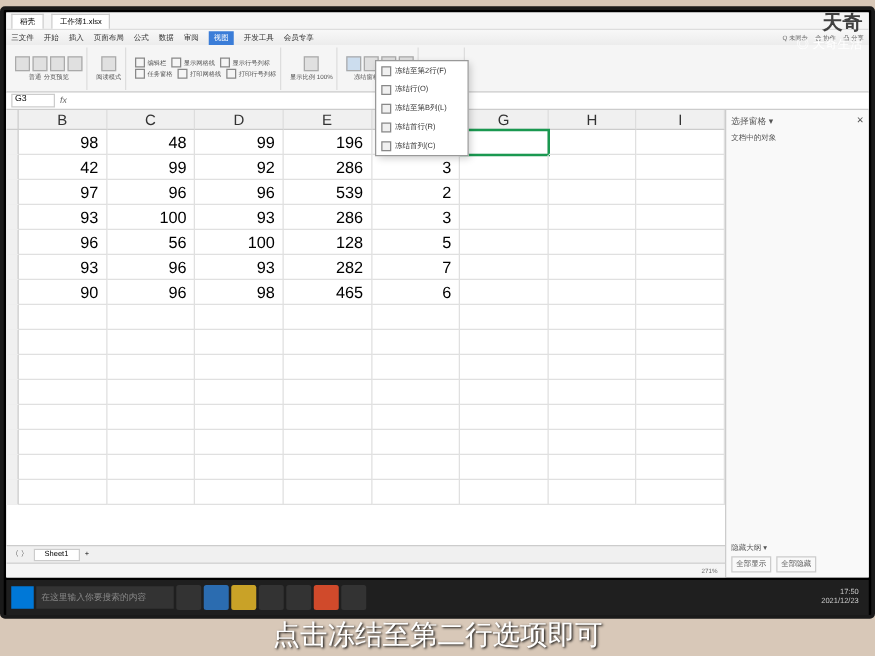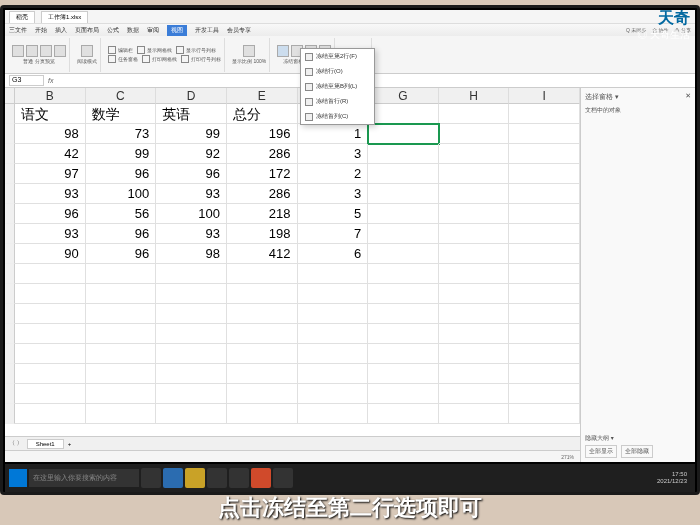--- a/index.html
+++ b/index.html
@@ -1,19 +1,19 @@
 <!DOCTYPE html>
 <html><head>
 <meta charset="utf-8">
 <style>
 * { margin: 0; padding: 0; box-sizing: border-box; font-family: "Microsoft YaHei", Arial, sans-serif; }
 body { width: 700px; height: 525px; background: #d8c8b8; overflow: hidden; position: relative; }
 .monitor { position: absolute; top: 5px; left: 0; width: 700px; height: 490px; background: #000; border: 3px solid #1a1a1a; border-radius: 4px; overflow: hidden; }
 .screen { position: absolute; top: 2px; left: 2px; right: 2px; bottom: 30px; background: #fff; display: flex; flex-direction: column; font-size: 7px; }
-.watermark { position: absolute; top: 8px; right: 10px; color: #0369a1; font-size: 16px; font-weight: bold; z-index: 100; }
+.watermark { position: absolute; top: 8px; right: 10px; color: #404040; font-size: 16px; font-weight: bold; z-index: 100; }
 .watermark2 { position: absolute; top: 28px; right: 10px; color: #fff; font-size: 10px; z-index: 100; }
 .titlebar { height: 14px; background: #f5f5f5; display: flex; align-items: center; padding: 0 4px; gap: 6px; border-bottom: 1px solid #ddd; }
 .titlebar .tab { background: #fff; padding: 1px 6px; font-size: 6px; border: 1px solid #ccc; border-bottom: none; }
 .menubar { height: 12px; background: linear-gradient(#f8f8f8,#ececec); display: flex; align-items: center; padding: 0 4px; gap: 8px; font-size: 6px; color: #333; }
 .menubar span.active { background: #3b7dd8; color: #fff; padding: 1px 4px; }
 .ribbon { height: 38px; background: #f5f5f5; border-bottom: 1px solid #ccc; display: flex; align-items: center; padding: 0 4px; gap: 4px; position: relative; }
 .ribbon-group { display: flex; flex-direction: column; align-items: center; gap: 1px; padding: 0 3px; border-right: 1px solid #ddd; height: 34px; justify-content: center; }
 .ribbon-ico { width: 12px; height: 12px; background: #e0e0e0; border: 1px solid #aaa; }
 .ribbon-lbl { font-size: 5px; color: #555; }
 .ribbon-chk { font-size: 5px; color: #555; display: flex; align-items: center; gap: 2px; }
@@ -40,21 +40,21 @@
 .side-title { font-size: 7px; margin-bottom: 4px; display: flex; justify-content: space-between; }
 .side-bottom { margin-top: auto; font-size: 6px; }
 .sheet-tabs { height: 14px; background: #f0f0f0; border-top: 1px solid #ccc; display: flex; align-items: center; padding: 0 4px; gap: 4px; font-size: 6px; }
 .sheet-tab { background: #fff; border: 1px solid #ccc; padding: 1px 8px; }
 .statusbar { height: 12px; background: #f5f5f5; border-top: 1px solid #ccc; display: flex; align-items: center; justify-content: space-between; padding: 0 6px; font-size: 5px; color: #666; }
 .taskbar { position: absolute; bottom: 0; left: 2px; right: 2px; height: 28px; background: #1f1f1f; display: flex; align-items: center; padding: 0 4px; gap: 2px; }
 .start { width: 18px; height: 18px; background: #0078d7; }
 .search { flex: 0 0 110px; height: 18px; background: #333; color: #888; font-size: 7px; padding: 0 4px; display: flex; align-items: center; }
 .tb-ico { width: 20px; height: 20px; background: #333; border-radius: 2px; }
 .tb-right { margin-left: auto; color: #ccc; font-size: 6px; text-align: right; line-height: 1.2; padding-right: 4px; }
-.subtitle { position: absolute; bottom: 0; left: 0; right: 0; height: 34px; display: flex; align-items: center; justify-content: center; color: #fff; font-size: 22px; font-weight: bold; text-shadow: 1px 1px 2px #000; z-index: 200; }
+.subtitle { position: absolute; bottom: 0; left: 0; right: 0; height: 34px; display: flex; align-items: center; justify-content: center; color: #fff; font-size: 22px; font-weight: normal; text-shadow: 1px 1px 2px #000; z-index: 200; }
 </style>
 </head>
 <body>
 
 <div class="watermark">天奇</div>
 <div class="watermark2">◎ 天奇生活</div>
 
 <div class="monitor">
 <div class="screen">
 
@@ -171,33 +171,22 @@
         <div class="col-h">D</div>
         <div class="col-h">E</div>
         <div class="col-h">F</div>
         <div class="col-h">G</div>
         <div class="col-h">H</div>
         <div class="col-h">I</div>
       </div>
       <div class="grid-body" id="grid">
             <div class="row">
               <div class="rownum"></div>
-              <div class="cell hdrtxt">语文</div>
-              <div class="cell hdrtxt">数学</div>
-              <div class="cell hdrtxt">英语</div>
-              <div class="cell hdrtxt">总分</div>
-              <div class="cell hdrtxt">排名</div>
-              <div class="cell hdrtxt"></div>
-              <div class="cell hdrtxt"></div>
-              <div class="cell hdrtxt"></div>
-            </div>
-            <div class="row">
-              <div class="rownum"></div>
               <div class="cell">98</div>
-              <div class="cell">73</div>
+              <div class="cell">48</div>
               <div class="cell">99</div>
               <div class="cell">196</div>
               <div class="cell">1</div>
               <div class="cell selected"></div>
               <div class="cell"></div>
               <div class="cell"></div>
             </div>
             <div class="row">
               <div class="rownum"></div>
               <div class="cell">42</div>
@@ -207,21 +196,21 @@
               <div class="cell">3</div>
               <div class="cell"></div>
               <div class="cell"></div>
               <div class="cell"></div>
             </div>
             <div class="row">
               <div class="rownum"></div>
               <div class="cell">97</div>
               <div class="cell">96</div>
               <div class="cell">96</div>
-              <div class="cell">172</div>
+              <div class="cell">539</div>
               <div class="cell">2</div>
               <div class="cell"></div>
               <div class="cell"></div>
               <div class="cell"></div>
             </div>
             <div class="row">
               <div class="rownum"></div>
               <div class="cell">93</div>
               <div class="cell">100</div>
               <div class="cell">93</div>
@@ -229,43 +218,43 @@
               <div class="cell">3</div>
               <div class="cell"></div>
               <div class="cell"></div>
               <div class="cell"></div>
             </div>
             <div class="row">
               <div class="rownum"></div>
               <div class="cell">96</div>
               <div class="cell">56</div>
               <div class="cell">100</div>
-              <div class="cell">218</div>
+              <div class="cell">128</div>
               <div class="cell">5</div>
               <div class="cell"></div>
               <div class="cell"></div>
               <div class="cell"></div>
             </div>
             <div class="row">
               <div class="rownum"></div>
               <div class="cell">93</div>
               <div class="cell">96</div>
               <div class="cell">93</div>
-              <div class="cell">198</div>
+              <div class="cell">282</div>
               <div class="cell">7</div>
               <div class="cell"></div>
               <div class="cell"></div>
               <div class="cell"></div>
             </div>
             <div class="row">
               <div class="rownum"></div>
               <div class="cell">90</div>
               <div class="cell">96</div>
               <div class="cell">98</div>
-              <div class="cell">412</div>
+              <div class="cell">465</div>
               <div class="cell">6</div>
               <div class="cell"></div>
               <div class="cell"></div>
               <div class="cell"></div>
             </div>
             <div class="row">
               <div class="rownum"></div>
               <div class="cell"></div>
               <div class="cell"></div>
               <div class="cell"></div>

